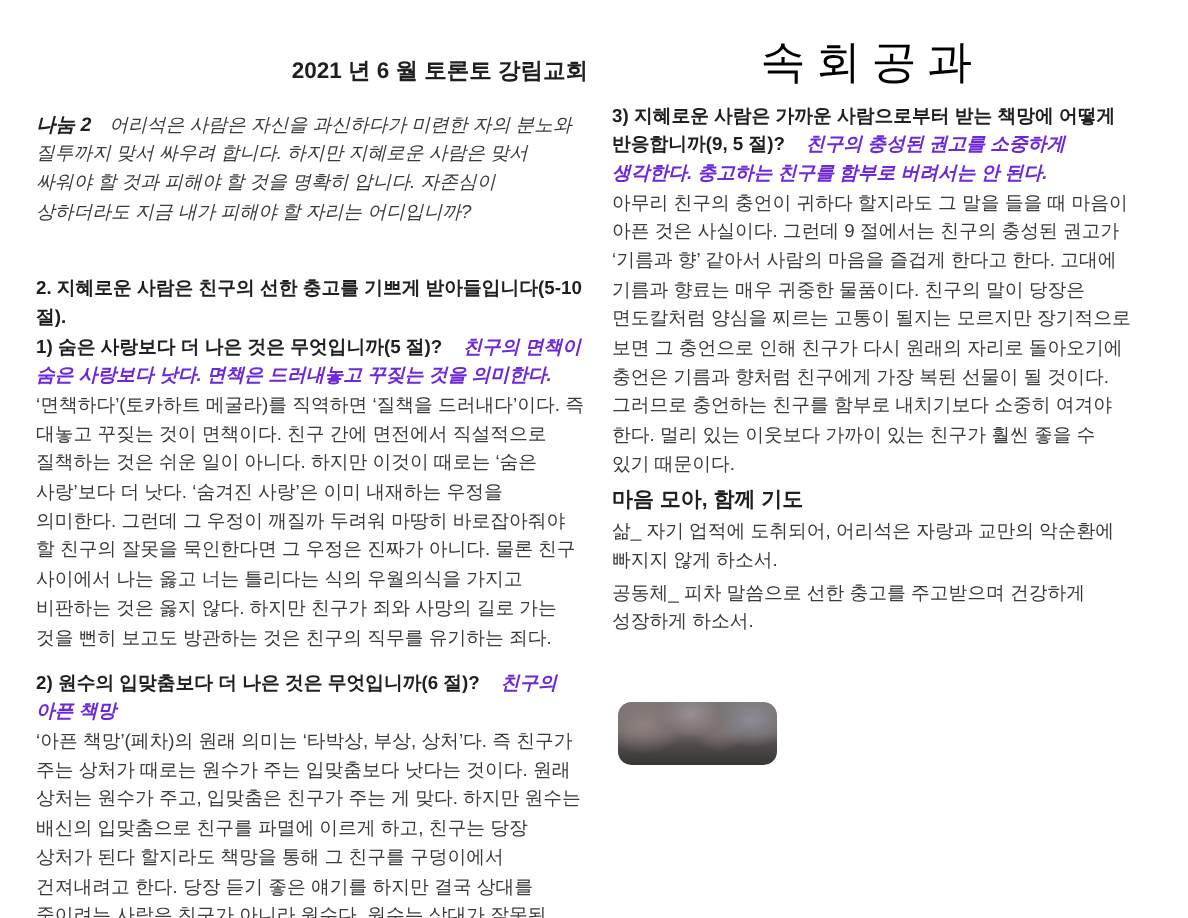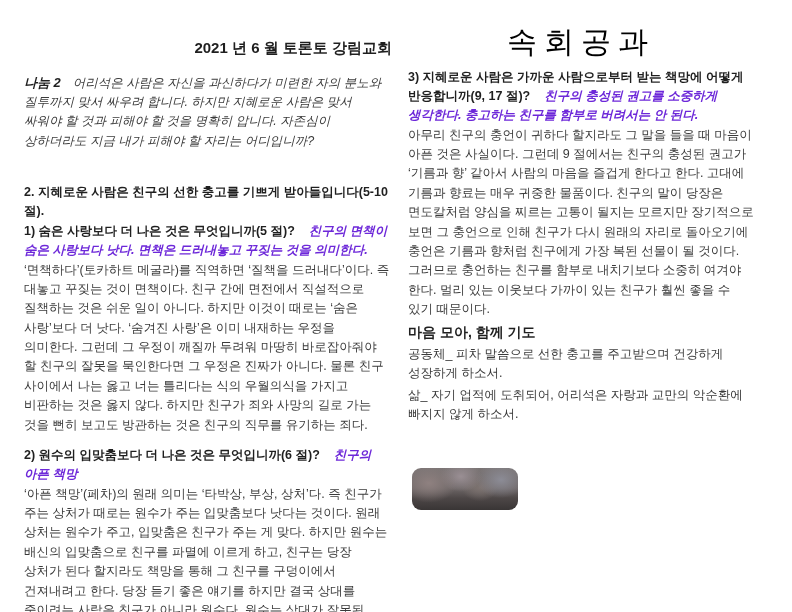--- a/index.html
+++ b/index.html
@@ -63,28 +63,28 @@
     <p class="qa gap">
       <span class="q">2) 원수의 입맞춤보다 더 나은 것은 무엇입니까(6 절)?</span><span class="ans">친구의 아픈 책망</span>
     </p>
     <p class="commentary">‘아픈 책망’(페차)의 원래 의미는 ‘타박상, 부상, 상처’다. 즉 친구가 주는 상처가 때로는 원수가 주는 입맞춤보다 낫다는 것이다. 원래 상처는 원수가 주고, 입맞춤은 친구가 주는 게 맞다. 하지만 원수는 배신의 입맞춤으로 친구를 파멸에 이르게 하고, 친구는 당장 상처가 된다 할지라도 책망을 통해 그 친구를 구덩이에서 건져내려고 한다. 당장 듣기 좋은 얘기를 하지만 결국 상대를 죽이려는 사람은 친구가 아니라 원수다. 원수는 상대가 잘못된 길을 갈 때 절대 책망하지 않는다. 오히려 그의 패망 과정을 즐긴다. 오직 참된 친구만이 부담을 감수하더라도 친구를 위해 충언한다.</p>
   </div>
 
   <div class="col right">
     <h1 class="masthead">속회공과</h1>
 
     <p class="qa" style="margin-top:10px;">
-      <span class="q">3) 지혜로운 사람은 가까운 사람으로부터 받는 책망에 어떻게 반응합니까(9, 17 절)?</span><span class="ans">친구의 충성된 권고를 소중하게 생각한다. 충고하는 친구를 함부로 버려서는 안 된다.</span>
+      <span class="q">3) 지혜로운 사람은 가까운 사람으로부터 받는 책망에 어떻게 반응합니까(9, 5 절)?</span><span class="ans">친구의 충성된 권고를 소중하게 생각한다. 충고하는 친구를 함부로 버려서는 안 된다.</span>
     </p>
     <p class="commentary">아무리 친구의 충언이 귀하다 할지라도 그 말을 들을 때 마음이 아픈 것은 사실이다. 그런데 9 절에서는 친구의 충성된 권고가 ‘기름과 향’ 같아서 사람의 마음을 즐겁게 한다고 한다. 고대에 기름과 향료는 매우 귀중한 물품이다. 친구의 말이 당장은 면도칼처럼 양심을 찌르는 고통이 될지는 모르지만 장기적으로 보면 그 충언으로 인해 친구가 다시 원래의 자리로 돌아오기에 충언은 기름과 향처럼 친구에게 가장 복된 선물이 될 것이다. 그러므로 충언하는 친구를 함부로 내치기보다 소중히 여겨야 한다. 멀리 있는 이웃보다 가까이 있는 친구가 훨씬 좋을 수 있기 때문이다.</p>
 
 
     <h2 class="prayer-heading">마음 모아, 함께 기도</h2>
+    <p class="prayer-line">삶_ 자기 업적에 도취되어, 어리석은 자랑과 교만의 악순환에 빠지지 않게 하소서.</p>
     <p class="prayer-line">공동체_ 피차 말씀으로 선한 충고를 주고받으며 건강하게 성장하게 하소서.</p>
-    <p class="prayer-line">삶_ 자기 업적에 도취되어, 어리석은 자랑과 교만의 악순환에 빠지지 않게 하소서.</p>
 
     <div class="photo-block">
       <div class="photo-art">
         
         
       </div>
 
     </div>
 
   </div>

